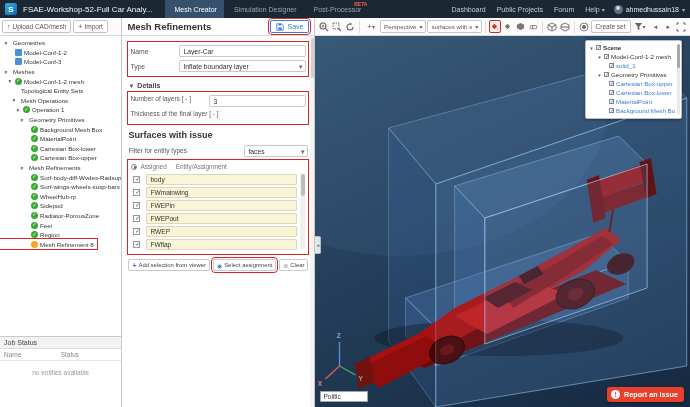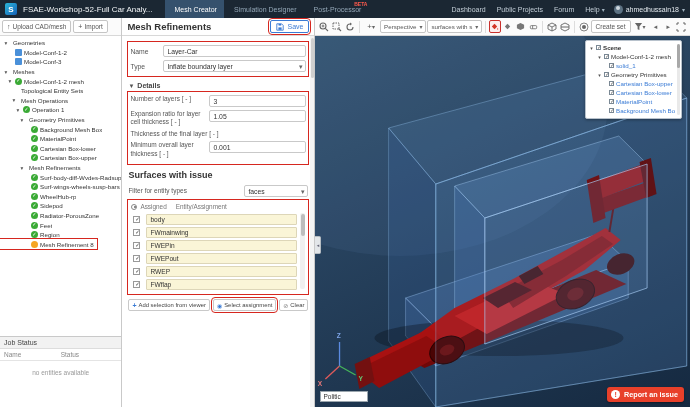--- a/index.html
+++ b/index.html
@@ -70,21 +70,21 @@
   .js-empty { color:#999; font-size:6.5px; text-align:center; margin-top:8px; }
 
   
   .panel-header { flex:0 0 18px; border-bottom:1px solid #d8d8d8; display:flex; align-items:center;
                   justify-content:space-between; padding:0 5px; background:#fff; }
   .panel-title { font-size:9.5px; font-weight:bold; color:#333; white-space:nowrap; }
   .save-btn { border:1px solid #3a7bd5; color:#3a7bd5; background:#fff; border-radius:2px; font-size:7px;
               height:13px; display:flex; align-items:center; gap:3px; padding:0 5px; cursor:pointer; font-family:inherit; }
   .annot { outline:1.5px solid #d6271f; outline-offset:1px; }
   .panel-body { flex:1; padding:5px 6px 4px 6px; overflow:hidden; position:relative; }
-  .form-row { display:flex; align-items:center; margin-bottom:3px; gap:5px; }
+  .form-row { display:flex; align-items:center; margin-bottom:3px; gap:21px; }
   .form-row label { flex:0 0 28px; font-size:6.8px; color:#555; }
   .txt-input { flex:1; min-width:0; border:1px solid #c9c9c9; border-radius:2px; height:12px; font-size:6.8px;
                color:#333; padding:0 3px; font-family:inherit; background:#fff; }
   .sel { flex:1; border:1px solid #c9c9c9; border-radius:2px; height:12px; font-size:6.8px; color:#333;
          padding:0 3px; display:flex; align-items:center; justify-content:space-between; background:#fff; cursor:pointer; }
   .blockpad { padding:2px 1px; margin:2px 1px 7px 1px; }
   .details-hdr { font-size:7px; font-weight:bold; color:#444; margin:5px 0 4px 0; display:flex; gap:3px; align-items:center; }
   .field-row { display:flex; align-items:flex-start; margin-bottom:3px; gap:4px; }
   .flabel { flex:1; font-size:6.5px; color:#555; line-height:1.3; }
   .pinput { flex:0 0 54px; border:1px solid #c9c9c9; border-radius:2px; height:12px; font-size:6.8px;
@@ -403,33 +403,25 @@
           <span>Details</span>
         </div>
 
         <div class="annot blockpad">
 
             <div class="field-row">
               <div class="flabel">Number of layers [ - ]</div>
               <input class="pinput" value="3" style="">
             </div>
 
-            <div class="field-row">
-              <div class="flabel">Expansion ratio for layer cell thickness [ - ]</div>
-              <input class="pinput" value="1.05" style="">
-            </div>
 
             <div class="field-row">
               <div class="flabel">Thickness of the final layer [ - ]</div>
             </div>
 
-            <div class="field-row">
-              <div class="flabel">Minimum overall layer thickness [ - ]</div>
-              <input class="pinput" value="0.001" style="">
-            </div>
 
         </div>
 
         <div class="surf-title">Surfaces with issue</div>
 
         <div class="form-row">
           <div class="flabel" style="flex:1">Filter for entity types</div>
           <div class="sel" style="flex:0 0 64px">
             <span>faces</span>
             <span class="ico caretchar" style="color:#666">▾</span>

